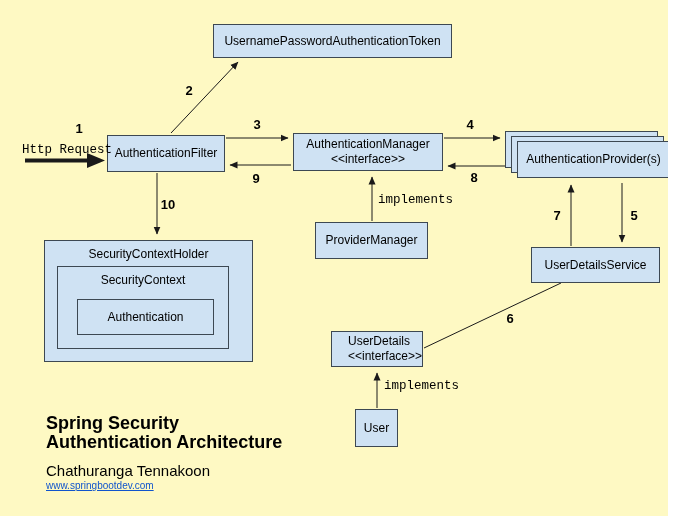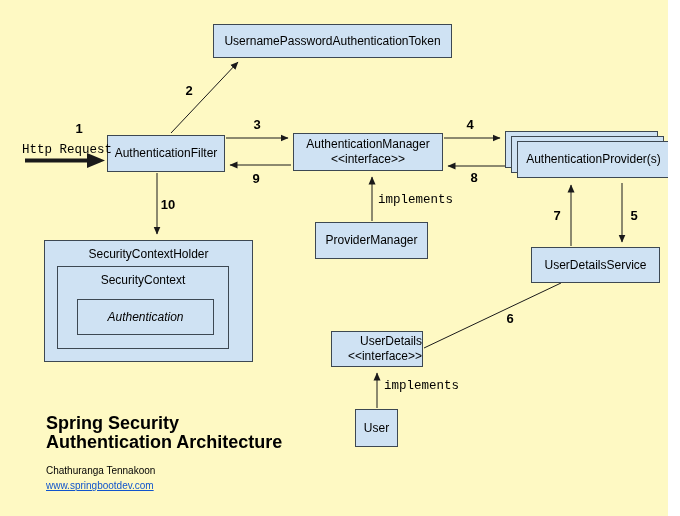--- a/index.html
+++ b/index.html
@@ -16,28 +16,28 @@
   .wires{position:absolute;left:0;top:0;width:680px;height:516px;z-index:0;}
   .wires line,.wires path.wire{stroke:var(--line);stroke-width:1;fill:none;}
   .wires .solid{fill:var(--line);stroke:none;}
   .wires marker path{fill:var(--line);}
   .node{
     position:absolute;z-index:1;box-sizing:border-box;
     background:var(--node-fill);border:1px solid var(--node-border);
     display:flex;flex-direction:column;align-items:center;justify-content:center;
     font-size:12px;line-height:15px;text-align:center;white-space:nowrap;
   }
-  .node.left-align{align-items:flex-end;padding-left:24px;text-align:left;}
+  .node.left-align{align-items:flex-start;padding-left:16px;text-align:left;}
   .node.label-top{justify-content:flex-start;padding-top:6px;}
   .stack{position:absolute;z-index:1;}
   .stack .layer{position:absolute;width:153px;height:37px;}
   .lbl{position:absolute;z-index:2;font-size:12.5px;line-height:14px;white-space:nowrap;font-family:Liberation Mono, monospace;}
   .num{position:absolute;z-index:2;font-size:13px;font-weight:bold;transform:translateX(-50%);white-space:nowrap;}
   .footer-title{position:absolute;z-index:2;font-size:18px;font-weight:bold;line-height:19px;white-space:nowrap;}
-  .footer-author{position:absolute;z-index:2;font-size:10px;line-height:15px;white-space:nowrap;}
+  .footer-author{position:absolute;z-index:2;font-size:15px;line-height:15px;white-space:nowrap;}
   .footer-link{position:absolute;z-index:2;font-size:10px;line-height:15px;white-space:nowrap;}
   .footer-link a{color:var(--link);text-decoration:underline;}
 </style>
 </head>
 <body>
 
 <div class="stage">
 
   <svg class="wires" viewBox="0 0 680 516">
     <defs>
@@ -82,21 +82,21 @@
   </div>
 
   <div class="node" style="left:315px;top:222px;width:113px;height:37px;">
     <span>ProviderManager</span>
   </div>
 
   <div class="node label-top" style="left:44px;top:240px;width:209px;height:122px;">
     <span style="align-self:center;">SecurityContextHolder</span>
     <div class="node label-top" style="left:12px;top:25px;width:172px;height:83px;">
       <span style="align-self:center;">SecurityContext</span>
-      <div class="node" style="left:19px;top:32px;width:137px;height:36px;font-style:italic;">
+      <div class="node" style="left:19px;top:32px;width:137px;height:36px;">
         <span>Authentication</span>
       </div>
     </div>
   </div>
 
   <div class="node" style="left:531px;top:247px;width:129px;height:36px;">
     <span>UserDetailsService</span>
   </div>
 
   <div class="node left-align" style="left:331px;top:331px;width:92px;height:36px;">

